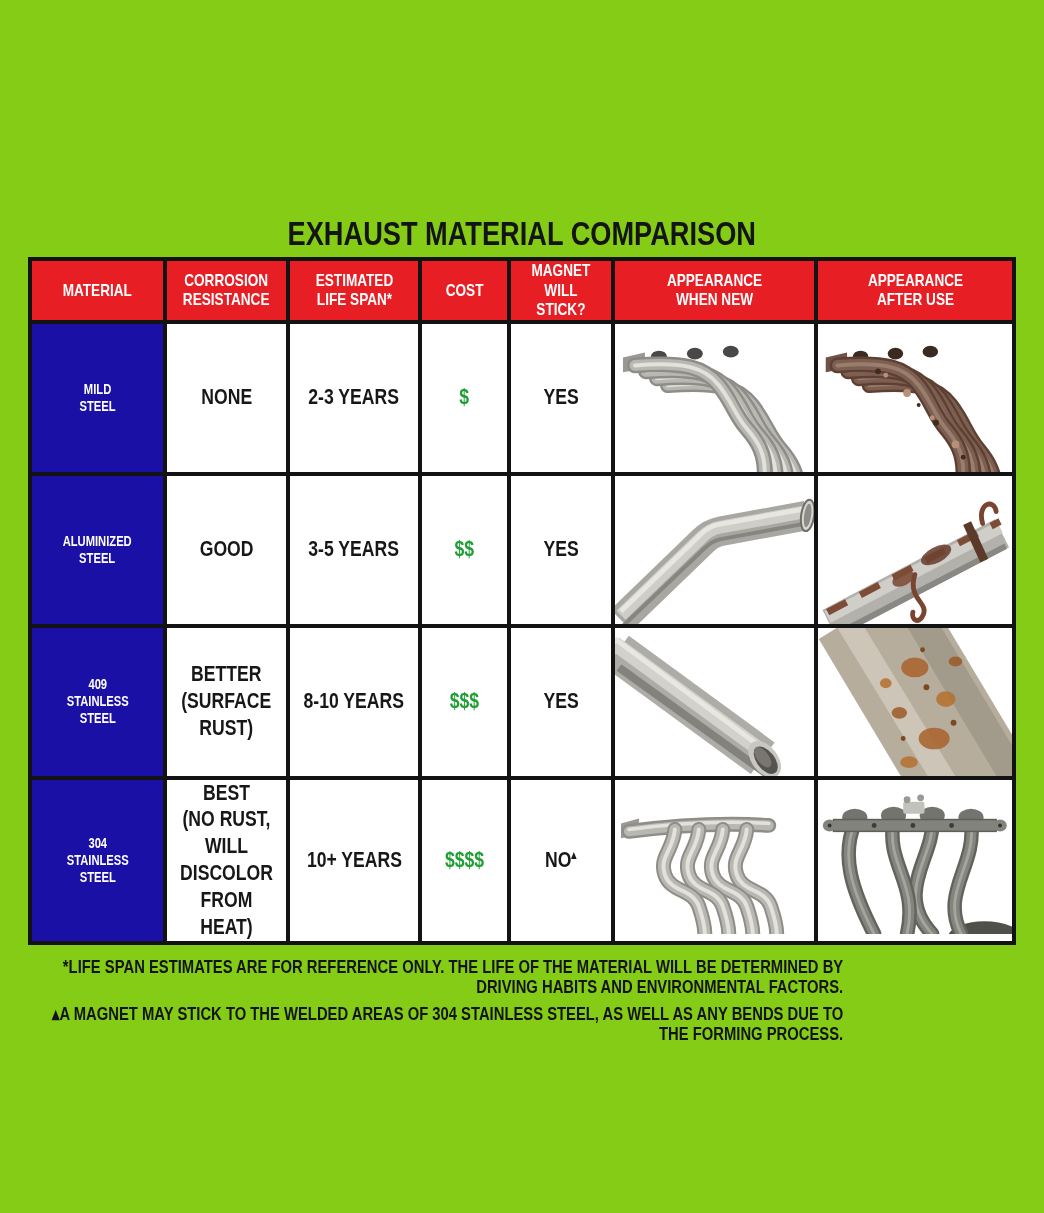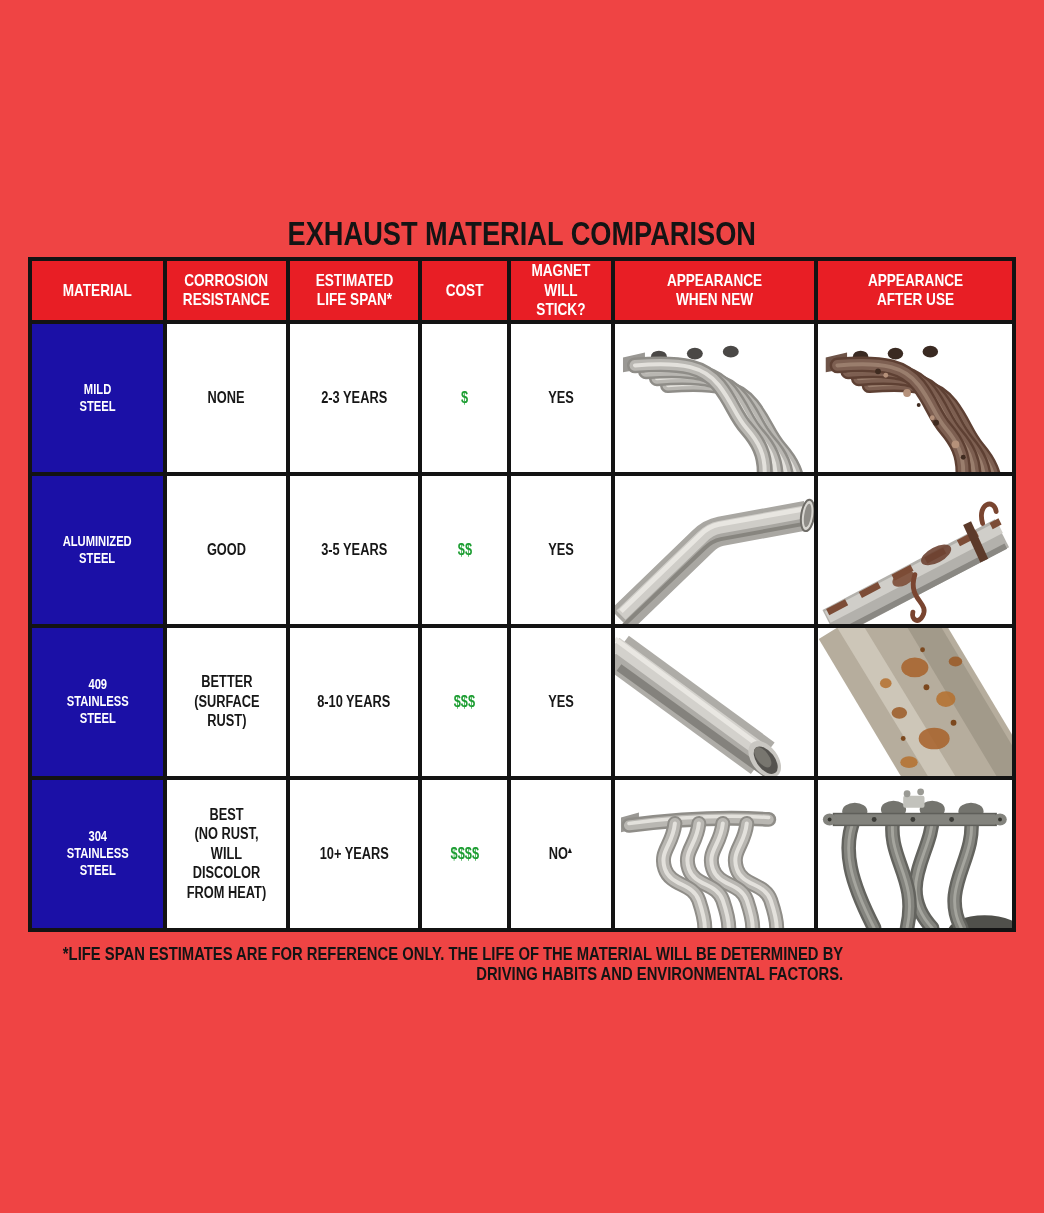--- a/index.html
+++ b/index.html
@@ -1,28 +1,28 @@
 <!DOCTYPE html>
 <html><head>
 <meta charset="utf-8">
 <style>
   html,body{margin:0;padding:0;background:#ffffff;}
   body{font-family:"Liberation Sans", sans-serif; -webkit-font-smoothing:antialiased;}
-  .page{position:relative;width:1044px;height:1213px;background:#ef4444;overflow:hidden;}
+  .page{position:relative;width:1044px;height:1213px;background:#84cc16;overflow:hidden;}
   .title-wrap{padding-top:216px;text-align:center;}
   .cnd{display:inline-block;transform:scaleX(.8);white-space:pre-line;font-weight:700;}
   .cnd-left{display:inline-block;transform:scaleX(.8);transform-origin:left center;white-space:pre-line;font-weight:700;}
   .page-title{font-size:34px;letter-spacing:0;color:#141414;line-height:1;}
   table.cmp{border-collapse:collapse;table-layout:fixed;width:988px;margin:7px 0 0 28px;background:#ffffff;}
   table.cmp td, table.cmp th{border:4px solid #131313;padding:0;text-align:center;vertical-align:middle;overflow:hidden;}
   tr.hdr-row{height:57px;}
   tr.data-row{height:148px;}
   th.hdr{background:#e81e25;color:#ffffff;font-size:17px;line-height:1.15;font-weight:700;}
   td.mat{background:#1b10a6;color:#ffffff;font-size:14px;line-height:1.22;font-weight:700;}
-  td.val{background:#ffffff;color:#171717;font-size:16px;line-height:1.22;font-weight:700;}
+  td.val{background:#ffffff;color:#171717;font-size:22px;line-height:1.22;font-weight:700;}
   td.cost{color:#1e9e33;}
   td.photo{background:#ffffff;}
   td.photo svg{display:block;width:100%;height:148px;}
   sup.note{font-size:58%;vertical-align:super;}
   .footnotes{margin:12px 0 0 40px;color:#141414;}
   .footnotes .fn{font-size:18.5px;line-height:1.08;margin-bottom:7px;text-align:right;}
 </style>
 </head>
 <body>
 
@@ -325,15 +325,16 @@
               <circle cx="106" cy="12" r="3.5" fill="#9a9a94"></circle>
           </svg>
         </td>
       </tr>
 
     </tbody>
   </table>
 
   <div class="footnotes">
     <div class="fn"><span class="cnd-left">*LIFE SPAN ESTIMATES ARE FOR REFERENCE ONLY. THE LIFE OF THE MATERIAL WILL BE DETERMINED BY DRIVING HABITS AND ENVIRONMENTAL FACTORS.</span></div>
+    <div class="fn"><span class="cnd-left">▴A MAGNET MAY STICK TO THE WELDED AREAS OF 304 STAINLESS STEEL, AS WELL AS ANY BENDS DUE TO THE FORMING PROCESS.</span></div>
   </div>
 
 </div>
 
 </body></html>

